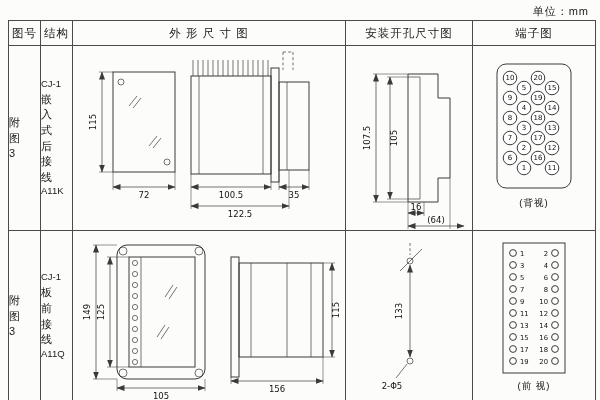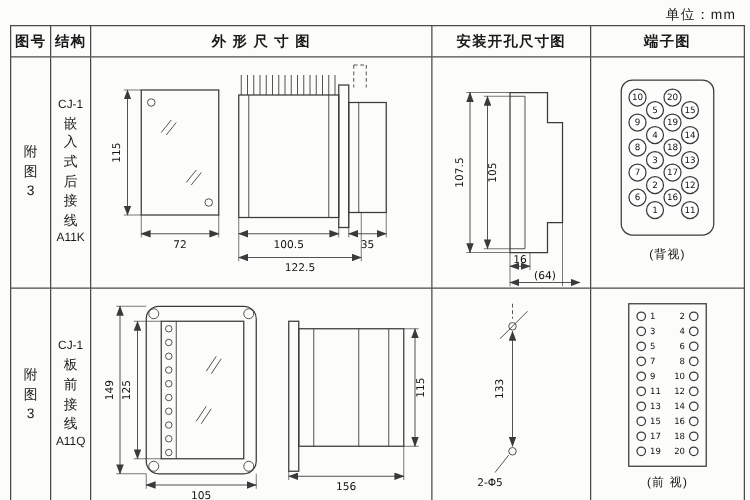--- a/index.html
+++ b/index.html
@@ -1,21 +1,21 @@
 <!DOCTYPE html>
 <html><head>
 <meta charset="utf-8">
 <style>
   html,body{margin:0;padding:0}
   body{width:600px;height:400px;background:#fcfcfa;font-family:"Liberation Sans","DejaVu Sans",sans-serif;color:#1a1a1a;position:relative;overflow:hidden}
   .unit-label{position:absolute;top:4px;right:11px;font-size:11px;letter-spacing:1px}
   table.spec{border-collapse:collapse;position:absolute;left:8px;top:20px;table-layout:fixed}
   .spec th,.spec td{border:1px solid #4a4a4a;padding:0;text-align:center;vertical-align:middle;overflow:hidden}
-  .spec th{font-size:11.5px;font-weight:bold;height:24px;letter-spacing:1px}
-  .vstack{display:flex;flex-direction:column;align-items:center;gap:3px;font-size:11px;line-height:1.15}
+  .spec th{font-size:11.5px;font-weight:normal;height:24px;letter-spacing:1px}
+  .vstack{display:flex;flex-direction:column;align-items:flex-start;gap:3px;font-size:11px;line-height:1.15}
   .vstack .lat{font-size:9.5px;letter-spacing:0}
   svg{display:block;margin:0 auto}
   .ln{stroke:#3a3a3a;stroke-width:1;fill:none}
   .fthin{stroke:#3a3a3a;stroke-width:0.7;fill:none}
   .dash{stroke-dasharray:3 2.2}
   .dimln{stroke:#3a3a3a;stroke-width:0.7;fill:none;marker-start:url(#arr);marker-end:url(#arr)}
   .ext{stroke:#3a3a3a;stroke-width:0.55;fill:none}
   .dim{font-size:8.5px;fill:#111;text-anchor:middle;font-family:"DejaVu Sans",sans-serif}
   .tcirc{fill:#fff;stroke:#3a3a3a;stroke-width:1}
   .tnum{font-size:7px;fill:#111;text-anchor:middle;font-family:"DejaVu Sans",sans-serif}

